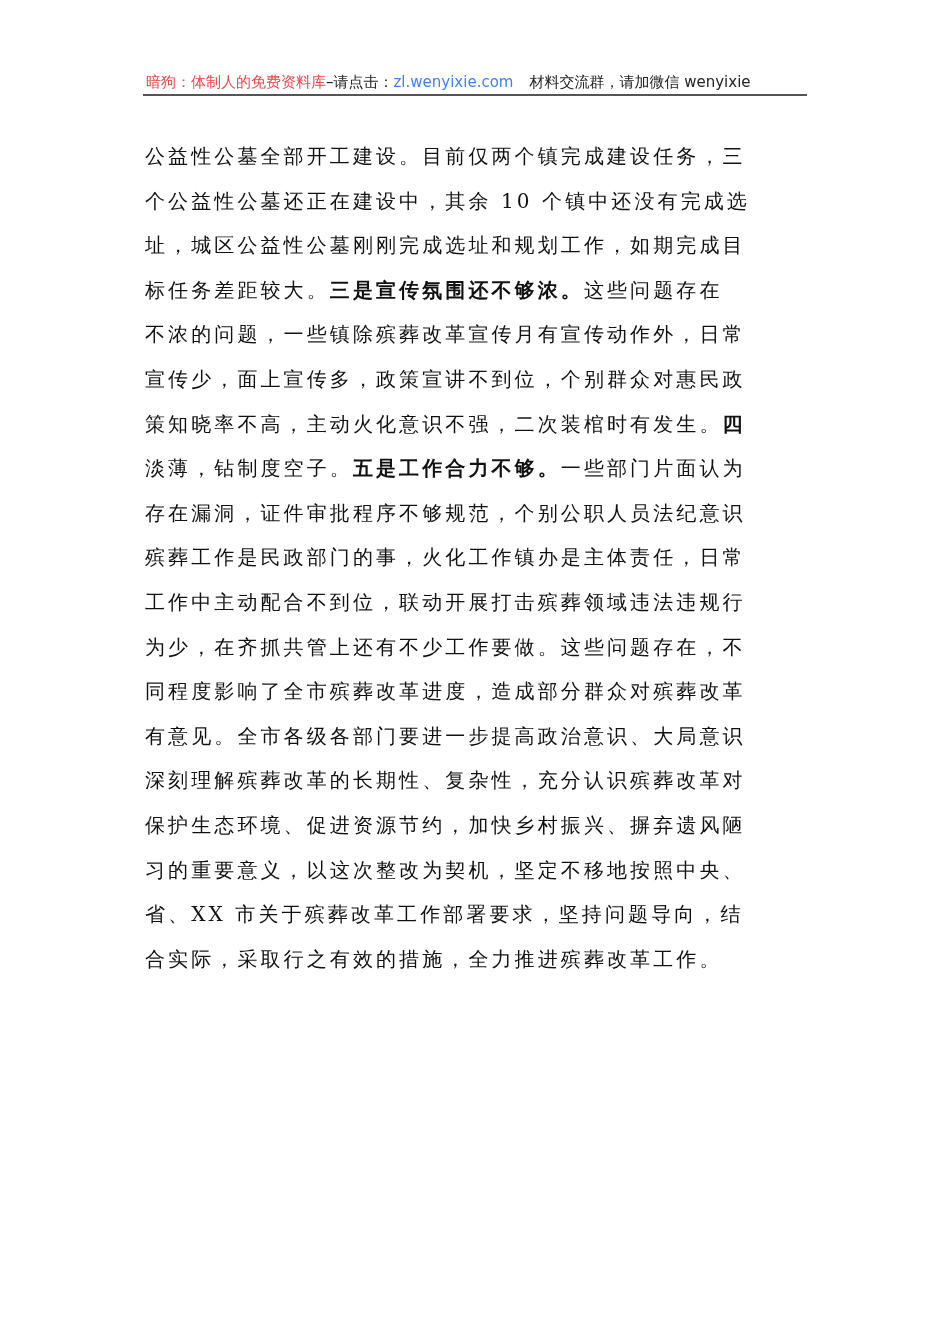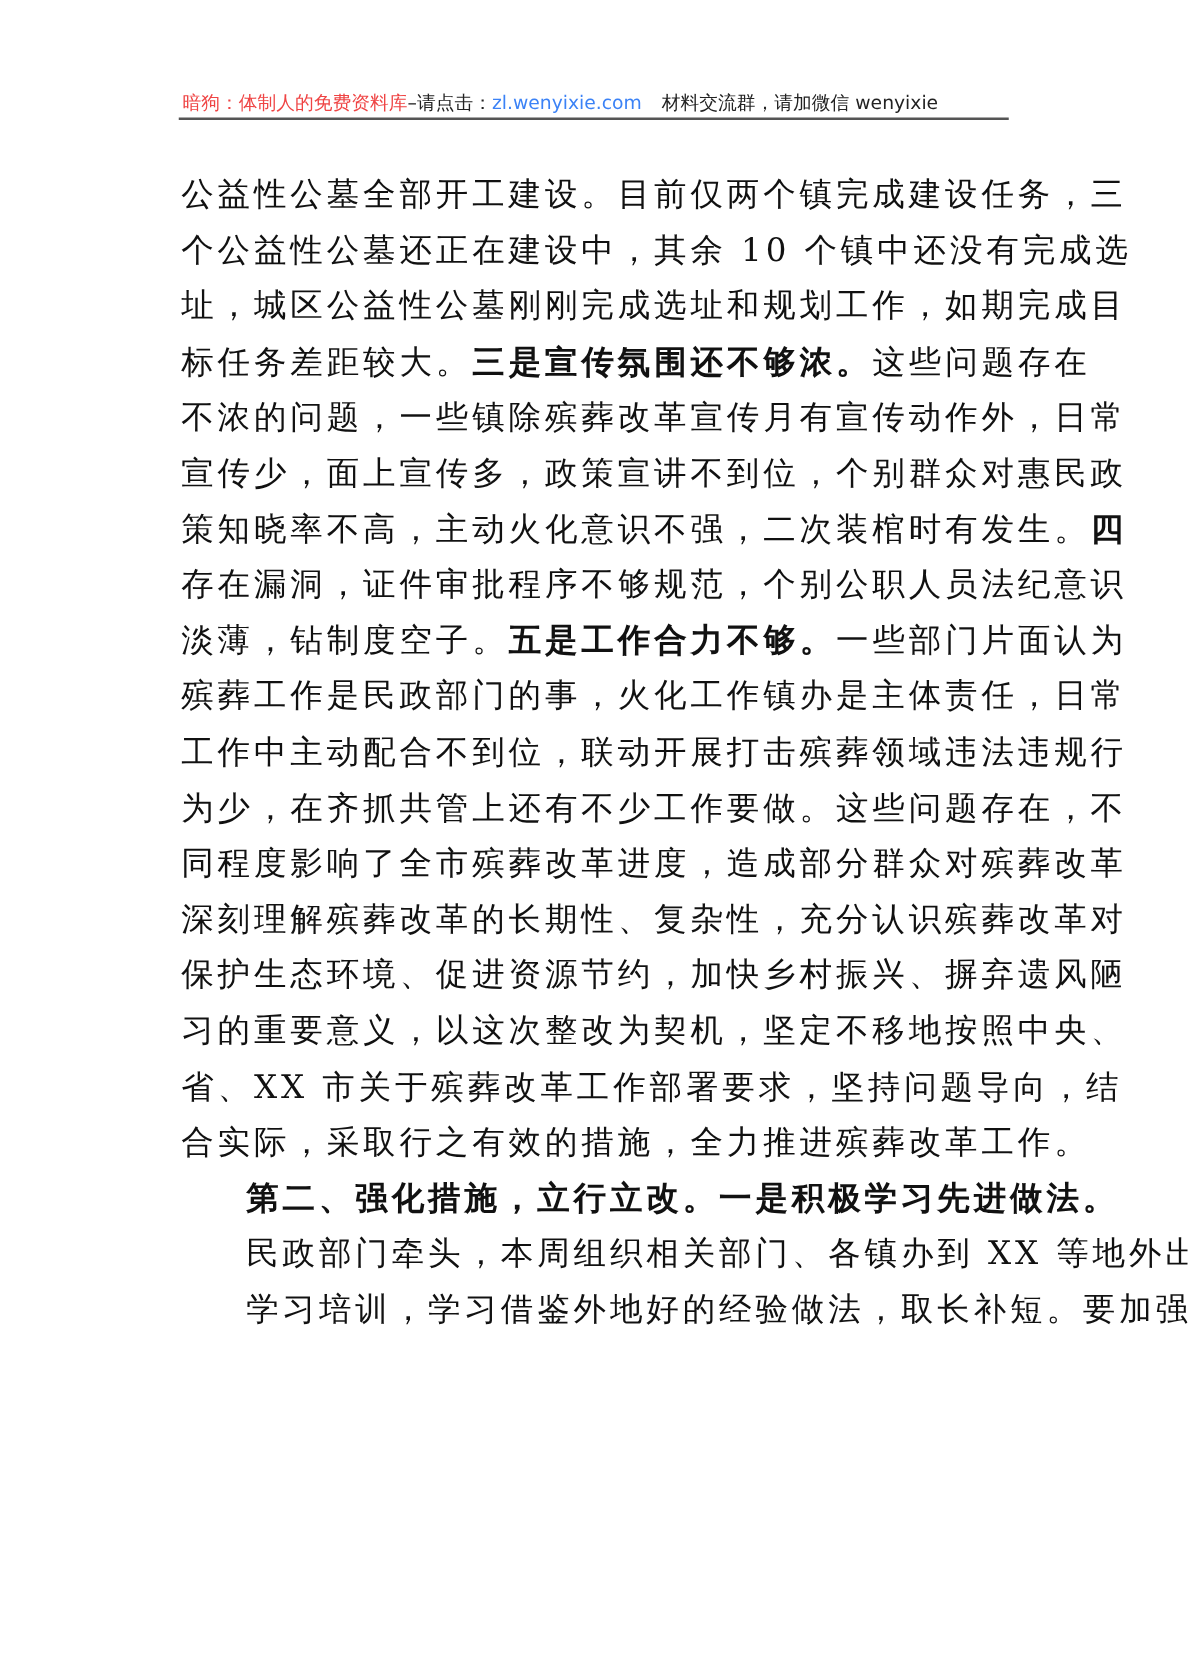--- a/index.html
+++ b/index.html
@@ -11,21 +11,21 @@
   }
   .header .red { color:#ef4444; }
   .header .dark { color:#222222; }
   .header .link { color:#3b82f6; }
   .header .gap { display:inline-block; width:16px; }
   .rule {
     position:absolute; left:143px; top:94px; width:664px; height:2px; background:#555555;
   }
   .body-text {
     position:absolute; left:145px; top:134px; width:664px;
-    font-family:"DejaVu Serif", serif; font-size:26px; color:#111111;
+    font-family:"DejaVu Serif", serif; font-size:20px; color:#111111;
     line-height:44.6px; letter-spacing:3.1px; text-align:justify;
   }
   .body-text p { margin:0; }
   .body-text .indent { text-indent:52px; }
   .body-text b { font-weight:bold; }
   .line { display:block; white-space:nowrap; }
 </style>
 </head>
 <body>
 
@@ -36,30 +36,26 @@
 
 <div class="body-text">
   <p id="p1">
       <span class="line"><span>公益性公墓全部开工建设。目前仅两个镇完成建设任务，三</span></span>
       <span class="line"><span>个公益性公墓还正在建设中，其余 10 个镇中还没有完成选</span></span>
       <span class="line"><span>址，城区公益性公墓刚刚完成选址和规划工作，如期完成目</span></span>
       <span class="line"><span>标任务差距较大。</span><b>三是宣传氛围还不够浓。</b><span>这些问题存在</span></span>
       <span class="line"><span>不浓的问题，一些镇除殡葬改革宣传月有宣传动作外，日常</span></span>
       <span class="line"><span>宣传少，面上宣传多，政策宣讲不到位，个别群众对惠民政</span></span>
       <span class="line"><span>策知晓率不高，主动火化意识不强，二次装棺时有发生。</span><b>四</b></span>
+      <span class="line"><span>淡薄，钻制度空子。</span><b>五是工作合力不够。</b><span>一些部门片面认为</span></span>
       <span class="line"><span>存在漏洞，证件审批程序不够规范，个别公职人员法纪意识</span></span>
-      <span class="line"><span>淡薄，钻制度空子。</span><b>五是工作合力不够。</b><span>一些部门片面认为</span></span>
       <span class="line"><span>殡葬工作是民政部门的事，火化工作镇办是主体责任，日常</span></span>
       <span class="line"><span>工作中主动配合不到位，联动开展打击殡葬领域违法违规行</span></span>
       <span class="line"><span>为少，在齐抓共管上还有不少工作要做。这些问题存在，不</span></span>
       <span class="line"><span>同程度影响了全市殡葬改革进度，造成部分群众对殡葬改革</span></span>
+      <span class="line"><span>有意见。全市各级各部门要进一步提高政治意识、大局意识</span></span>
       <span class="line"><span>深刻理解殡葬改革的长期性、复杂性，充分认识殡葬改革对</span></span>
       <span class="line"><span>保护生态环境、促进资源节约，加快乡村振兴、摒弃遗风陋</span></span>
       <span class="line"><span>习的重要意义，以这次整改为契机，坚定不移地按照中央、</span></span>
       <span class="line"><span>省、XX 市关于殡葬改革工作部署要求，坚持问题导向，结</span></span>
       <span class="line"><span>合实际，采取行之有效的措施，全力推进殡葬改革工作。</span></span>
     </p>
-  <p id="p2" class="indent">
-      <span class="line"><b>第二、强化措施，立行立改。一是积极学习先进做法。</b></span>
-      <span class="line"><span>民政部门牵头，本周组织相关部门、各镇办到 XX 等地外出</span></span>
-      <span class="line"><span>学习培训，学习借鉴外地好的经验做法，取长补短。要加强</span></span>
-    </p>
 </div>
 
 </body></html>

